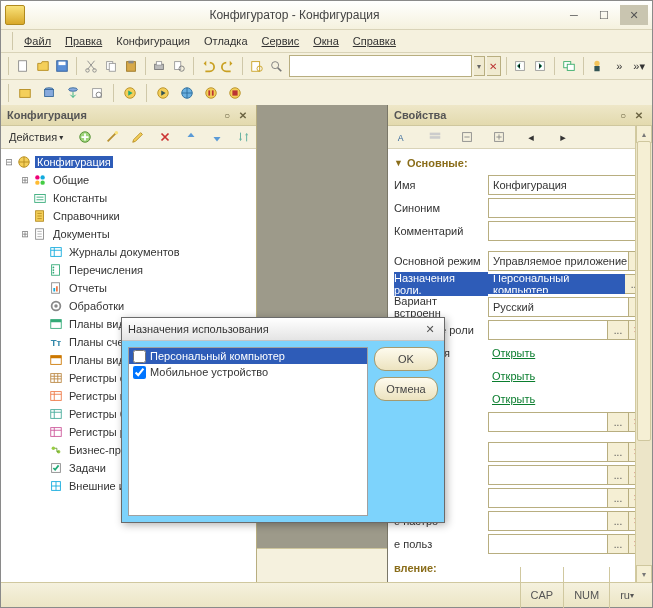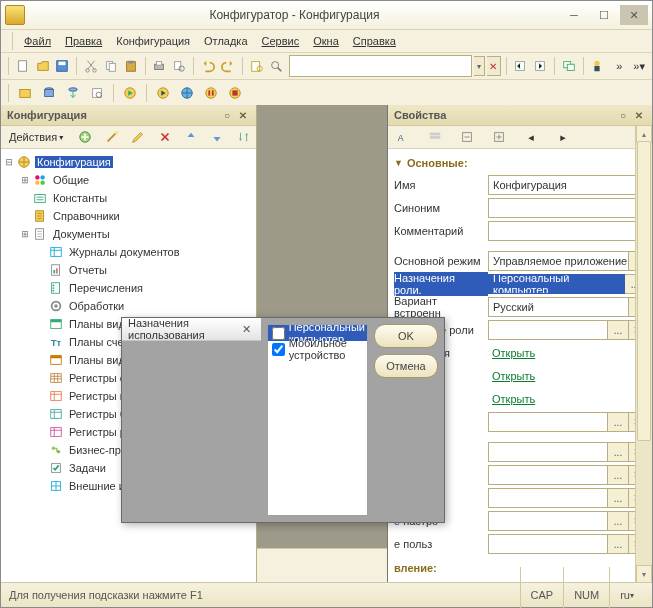--- a/index.html
+++ b/index.html
@@ -47,21 +47,21 @@
 .pval.sel{background:#2e5cb8;color:#fff;border-color:#2e5cb8}
 .pval.dd{padding-right:0}
 .pdrop{width:16px;height:18px;border:1px solid #b8ae80;border-left:none;background:#f5efd4;display:flex;align-items:center;justify-content:center;font-size:8px;color:#666;flex-shrink:0}
 .pdots{width:20px;height:18px;border:1px solid #b8ae80;border-left:none;background:#f5efd4;display:flex;align-items:center;justify-content:center;font-size:10px;color:#555;flex-shrink:0}
 .pxsm{width:16px;height:18px;border:1px solid #b8ae80;border-left:none;background:#f5efd4;display:flex;align-items:center;justify-content:center;color:#b33;font-size:9px;flex-shrink:0}
 .plink{flex:1;color:#0a7d2e;text-decoration:underline;padding-left:4px}
 .statusbar{position:absolute;bottom:0;left:0;right:0;height:24px;background:linear-gradient(#f5f1de,#ece5c5);border-top:1px solid #d0c89f;display:flex;align-items:center;padding:0 8px;color:#555}
 .statusbar .sp{flex:1}
 .statusbar .cell{padding:16px 10px;border-left:1px solid #d0c89f;height:100%;display:flex;align-items:center}
 
-.dialog{position:absolute;left:120px;top:316px;width:322px;height:204px;background:#a3a3a3;border:1px solid #6a6a6a;box-shadow:2px 2px 8px rgba(0,0,0,0.3);display:flex;}
+.dialog{position:absolute;left:120px;top:316px;width:322px;height:204px;background:#7dd3fc;border:1px solid #6a6a6a;box-shadow:2px 2px 8px rgba(0,0,0,0.3);display:flex;flex-direction:column}
 .dhdr{height:22px;background:linear-gradient(#fff,#e4e4e4);display:flex;align-items:center;padding:0 6px;border-bottom:1px solid #c4c4c4}
 .dhdr .t{flex:1;font-size:11px;color:#333}
 .dhdr .cls{width:16px;height:14px;display:flex;align-items:center;justify-content:center;color:#555}
 .dbody{flex:1;display:flex;padding:6px;gap:6px}
 .dlist{flex:1;border:1px solid #a0a0a0;background:#fff;overflow:auto}
 .dli{display:flex;align-items:center;height:16px;padding:0 2px}
 .dli.sel{background:#2e5cb8;color:#fff}
 .dli input{margin:0 4px 0 2px}
 .dbtns{width:64px;display:flex;flex-direction:column;gap:6px}
 .dbtn{height:22px;border:1px solid #a59a6e;background:linear-gradient(#fefbee,#ece3bf);border-radius:11px;display:flex;align-items:center;justify-content:center;color:#444}
@@ -387,39 +387,39 @@
                 <path d="M2 6h12M6 3v10" stroke="#1ad"></path>
               </svg>
             </span>
             <span class="nlbl">Журналы документов</span>
           </div>
           <div class="node">
             <span class="ind" style="width: 32px;"></span>
             <span class="exp"></span>
             <span class="nic">
               <svg viewBox="0 0 16 16">
-                <rect x="3" y="2" width="9" height="12" fill="#fff" stroke="#888"></rect>
-                <rect x="5" y="8" width="2" height="4" fill="#1ad"></rect>
-                <rect x="8" y="6" width="2" height="6" fill="#e74"></rect>
-              </svg>
-            </span>
-            <span class="nlbl">Отчеты</span>
-          </div>
-          <div class="node">
-            <span class="ind" style="width: 32px;"></span>
-            <span class="exp"></span>
-            <span class="nic">
-              <svg viewBox="0 0 16 16">
                 <rect x="3" y="2" width="9" height="12" fill="#fff" stroke="#3a7"></rect>
                 <circle cx="5" cy="5" r="1" fill="#3a7"></circle>
                 <circle cx="5" cy="8" r="1" fill="#3a7"></circle>
                 <circle cx="5" cy="11" r="1" fill="#3a7"></circle>
               </svg>
             </span>
             <span class="nlbl">Перечисления</span>
+          </div>
+          <div class="node">
+            <span class="ind" style="width: 32px;"></span>
+            <span class="exp"></span>
+            <span class="nic">
+              <svg viewBox="0 0 16 16">
+                <rect x="3" y="2" width="9" height="12" fill="#fff" stroke="#888"></rect>
+                <rect x="5" y="8" width="2" height="4" fill="#1ad"></rect>
+                <rect x="8" y="6" width="2" height="6" fill="#e74"></rect>
+              </svg>
+            </span>
+            <span class="nlbl">Отчеты</span>
           </div>
           <div class="node">
             <span class="ind" style="width: 32px;"></span>
             <span class="exp"></span>
             <span class="nic">
               <svg viewBox="0 0 16 16">
                 <circle cx="8" cy="8" r="5" fill="none" stroke="#888" stroke-width="2"></circle>
                 <circle cx="8" cy="8" r="2" fill="#888"></circle>
               </svg>
             </span>
@@ -690,21 +690,20 @@
         <div class="sbtn">▴</div>
         <div class="track">
             <div class="thumb"></div>
           </div>
         <div class="sbtn" style="position:absolute;bottom:0;left:0;right:0">▾</div>
       </div>
     </div>
   </div>
 
   <div class="statusbar">
-    <span>Для получения подсказки нажмите F1</span>
     <span class="sp"></span>
     <span class="cell">CAP</span>
     <span class="cell">NUM</span>
     <span class="cell">
         <span>ru</span> 
         <span style="font-size:8px">▾</span>
       </span>
   </div>
 
   <div class="dialog">

